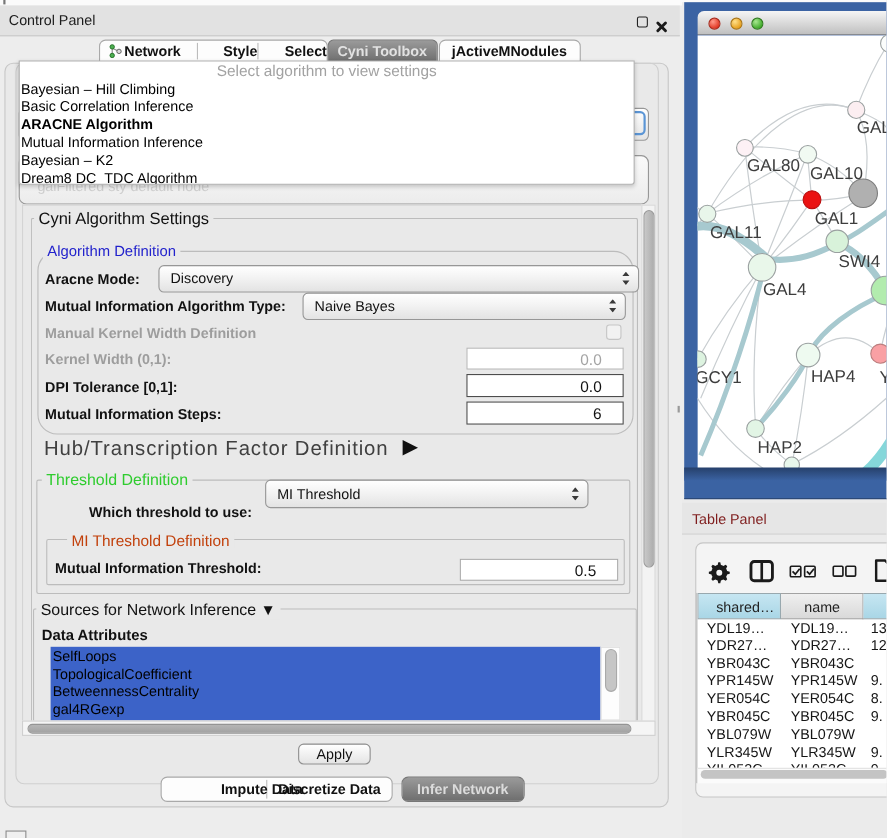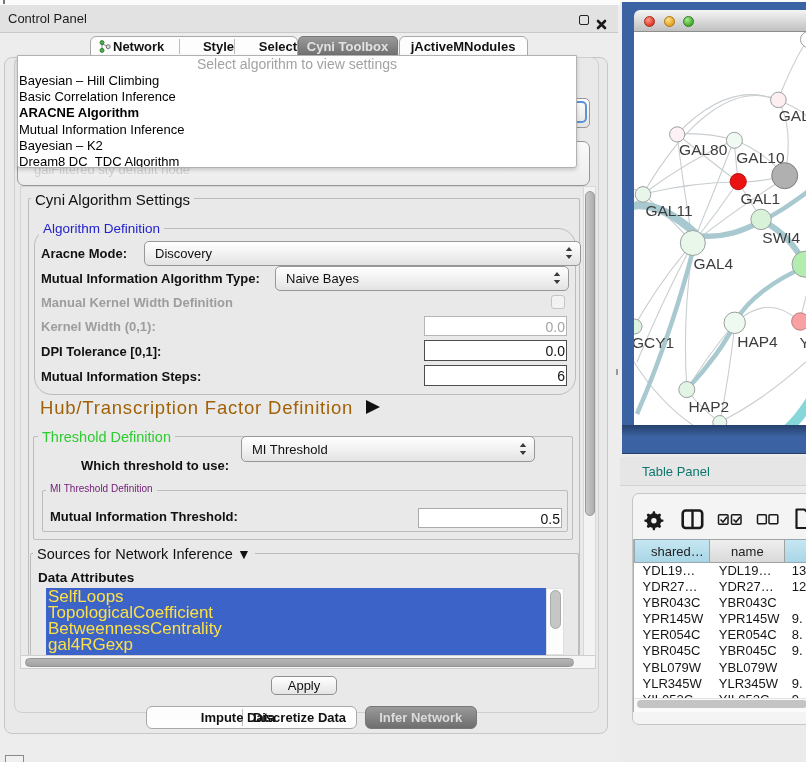--- a/index.html
+++ b/index.html
@@ -7,21 +7,21 @@
        font-family:"Liberation Sans", sans-serif;}
   .abs{position:absolute;}
   .lbl{font-size:13px;font-weight:bold;color:#111;white-space:nowrap;}
   .dis{color:#9d9d9d;}
   .combo{position:absolute;border:1px solid #979797;border-radius:5px;
          background:linear-gradient(#ffffff,#f3f3f3 45%,#e3e3e3);}
   .combo .ct{position:absolute;left:10px;top:50%;transform:translateY(-50%);
              font-size:13px;color:#111;white-space:nowrap;}
   .carr{position:absolute;right:7px;top:50%;transform:translateY(-50%);width:8px;height:12px;}
   .fld{position:absolute;background:#fff;font-size:14px;color:#111;
-       text-align:right;line-height:20px;padding-right:1px;box-sizing:border-box;}
+       text-align:right;line-height:20px;padding-right:19px;box-sizing:border-box;}
   .grp{position:absolute;border:1px solid #bcbcbc;border-radius:2px;}
   .gtitle{position:absolute;top:-8px;font-size:13px;background:#e9e9e9;
           padding:0 4px;white-space:nowrap;}
   .tabw{position:absolute;background:#fdfdfd;border:1px solid #a9a9a9;
         box-sizing:border-box;}
   .tabd{position:absolute;background:linear-gradient(#9a9a9a,#6e6e6e);
         border:1px solid #787878;border-radius:5px;box-sizing:border-box;}
   .tabt{font-size:13px;font-weight:bold;color:#111;text-align:center;
         white-space:nowrap;}
 </style>
@@ -96,46 +96,46 @@
 </div>
 <div class="abs lbl dis" style="left:41px;top:295px;">Manual Kernel Width Definition</div>
 <div class="abs" style="left:551px;top:295px;width:12px;height:12px;border:1px solid #c5c5c5;border-radius:3px;background:#f2f2f2;"></div>
 <div class="abs lbl dis" style="left:41px;top:319px;">Kernel Width (0,1):</div>
 <div class="fld" style="left:424px;top:315.5px;width:143px;height:20px;border:1px solid #b6b6b6;color:#a4a4a4;">0.0</div>
 <div class="abs lbl" style="left:41px;top:344px;">DPI Tolerance [0,1]:</div>
 <div class="fld" style="left:424px;top:340px;width:143px;height:21px;border:1px solid #4d4d4d;">0.0</div>
 <div class="abs lbl" style="left:41px;top:369px;">Mutual Information Steps:</div>
 <div class="fld" style="left:424px;top:365px;width:143px;height:21px;border:1px solid #4d4d4d;">6</div>
 
-<div class="abs" style="left:40px;top:397px;font-size:18.5px;letter-spacing:0.8px;color:#a16207;">Hub/Transcription Factor Definition</div>
+<div class="abs" style="left:40px;top:397px;font-size:18.5px;letter-spacing:0.8px;color:#404040;">Hub/Transcription Factor Definition</div>
 <div class="abs" style="left:366px;top:400px;width:0;height:0;border-left:14px solid #111;border-top:7px solid transparent;border-bottom:7px solid transparent;"></div>
 
 <div class="grp" style="left:33px;top:436px;width:538px;height:102px;">
   <div class="gtitle" style="left:4px;color:#2ecc2e;font-size:14.5px;">Threshold Definition</div>
 </div>
 <div class="abs lbl" style="left:81px;top:458px;">Which threshold to use:</div>
 <div class="combo" style="left:241px;top:436px;width:292px;height:24px;">
   <div class="ct">MI Threshold</div>
     <svg class="carr" width="8" height="12" viewBox="0 0 8 12">
       <path d="M4 0 L7.2 4 L0.8 4 Z M4 12 L7.2 8 L0.8 8 Z" fill="#3a3a3a"></path>
     </svg>
 </div>
 
 <div class="grp" style="left:42px;top:490px;width:524px;height:40px;">
-  <div class="gtitle" style="left:3px;color:#701a75;font-size:10px;">MI Threshold Definition</div>
+  <div class="gtitle" style="left:18px;color:#c2410c;font-size:14px;">MI Threshold Definition</div>
 </div>
 <div class="abs lbl" style="left:50px;top:509px;">Mutual Information Threshold:</div>
 <div class="fld" style="left:418px;top:507.5px;width:144px;height:20px;border:1px solid #ababab;">0.5</div>
 
 <div class="grp" style="left:30px;top:553px;width:547px;height:102px;border-bottom:none;">
   <div class="gtitle" style="left:2px;color:#111;font-size:14.5px;">Sources for Network Inference <span style="font-size:14px;">▼</span></div>
 </div>
 <div class="abs lbl" style="left:38px;top:570px;font-size:13.5px;">Data Attributes</div>
 <div class="abs" style="left:46px;top:587.5px;width:500px;height:67px;background:#3c63c8;">
-  <div style="font-size:17px;color:#fde047;padding:1px 0 0 2px;line-height:16.1px;">SelfLoops<br>TopologicalCoefficient<br>BetweennessCentrality<br>gal4RGexp</div>
+  <div style="font-size:13px;color:#000000;padding:1px 0 0 2px;line-height:16.1px;">SelfLoops<br>TopologicalCoefficient<br>BetweennessCentrality<br>gal4RGexp</div>
 </div>
 <div class="abs" style="left:546px;top:587.5px;width:18px;height:67px;background:#fdfdfd;border:1px solid #e0e0e0;box-sizing:border-box;"></div>
 <div class="abs" style="left:549.5px;top:590px;width:11px;height:39px;background:#c6c6c6;border:1px solid #a9a9a9;border-radius:5.5px;box-sizing:border-box;"></div>
 
 <div class="abs" style="left:20px;top:655px;width:576px;height:14px;background:#f5f5f5;border:1px solid #cfcfcf;box-sizing:border-box;"></div>
 <div class="abs" style="left:25px;top:658px;width:549px;height:9px;background:linear-gradient(#b6b6b6,#a2a2a2);border:1px solid #949494;border-radius:4.5px;box-sizing:border-box;"></div>
 
 <div class="abs" style="left:271px;top:676px;width:66px;height:19px;background:linear-gradient(#ffffff,#e4e4e4);border:1px solid #8f8f8f;border-radius:5px;box-sizing:border-box;text-align:center;line-height:17px;font-size:13px;color:#111;">Apply</div>
 
 <div class="tabw" style="left:146px;top:706px;width:211px;height:23px;border-radius:6px;"></div>
@@ -240,21 +240,21 @@
     <text x="165.5" y="316">Y</text>
     <text x="54.6" y="380">HAP2</text>
   </g>
 </svg>
 
 <div class="abs" style="left:621.5px;top:425.3px;width:184.5px;height:12px;background:linear-gradient(#26406b,#3b63a3);"></div>
 <div class="abs" style="left:621.5px;top:452.5px;width:184.5px;height:1.5px;background:#273f66;"></div>
 
 <div class="abs" style="left:620px;top:454px;width:186px;height:308px;background:#ebebeb;"></div>
 <div class="abs" style="left:620px;top:457.3px;width:186px;height:29px;background:#e6e6e6;border-bottom:1px solid #d2d2d2;box-sizing:border-box;">
-  <div class="abs" style="left:22px;top:0;height:29px;line-height:29px;font-size:13px;color:#0f766e;">Table Panel</div>
+  <div class="abs" style="left:9px;top:0;height:29px;line-height:29px;font-size:13px;color:#7f1d1d;">Table Panel</div>
 </div>
 
 <div class="abs" style="left:631.5px;top:493px;width:180px;height:231.6px;background:#f4f4f4;border:1px solid #c6c6c6;border-radius:7px 0 0 7px;box-sizing:border-box;"></div>
 
 <svg class="abs" style="left:640px;top:505px;" width="166" height="28" viewBox="0 0 166 28">
   <g fill="#1a1a1a">
     <path d="M13 6.2 L14.8 6.2 L15.4 8.6 A5.4 5.4 0 0 1 17.5 9.5 L19.8 8.5 L21.1 9.8 L20.1 12.1 A5.4 5.4 0 0 1 21 14.2 L23.4 14.8 L23.4 16.6 L21 17.2 A5.4 5.4 0 0 1 20.1 19.3 L21.1 21.6 L19.8 22.9 L17.5 21.9 A5.4 5.4 0 0 1 15.4 22.8 L14.8 25.2 L13 25.2 L12.4 22.8 A5.4 5.4 0 0 1 10.3 21.9 L8 22.9 L6.7 21.6 L7.7 19.3 A5.4 5.4 0 0 1 6.8 17.2 L4.4 16.6 L4.4 14.8 L6.8 14.2 A5.4 5.4 0 0 1 7.7 12.1 L6.7 9.8 L8 8.5 L10.3 9.5 A5.4 5.4 0 0 1 12.4 8.6 Z M13.9 13 a2.7 2.7 0 1 0 0 5.4 a2.7 2.7 0 1 0 0-5.4Z" fill-rule="evenodd"></path>
   </g>
   <rect x="42.7" y="5.5" width="19.5" height="17.5" rx="3" fill="none" stroke="#1a1a1a" stroke-width="2.6"></rect>
   <line x1="52.5" y1="5.5" x2="52.5" y2="23" stroke="#1a1a1a" stroke-width="2.4"></line>

